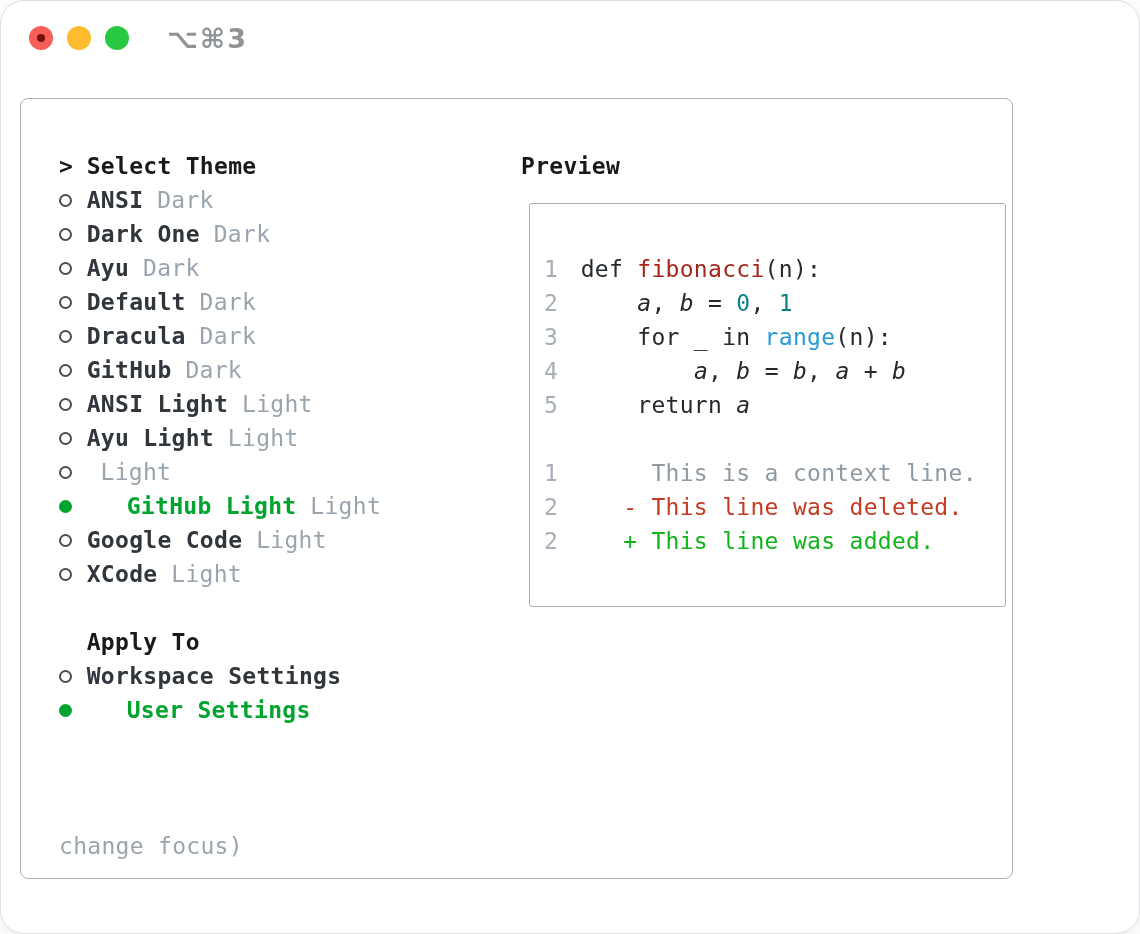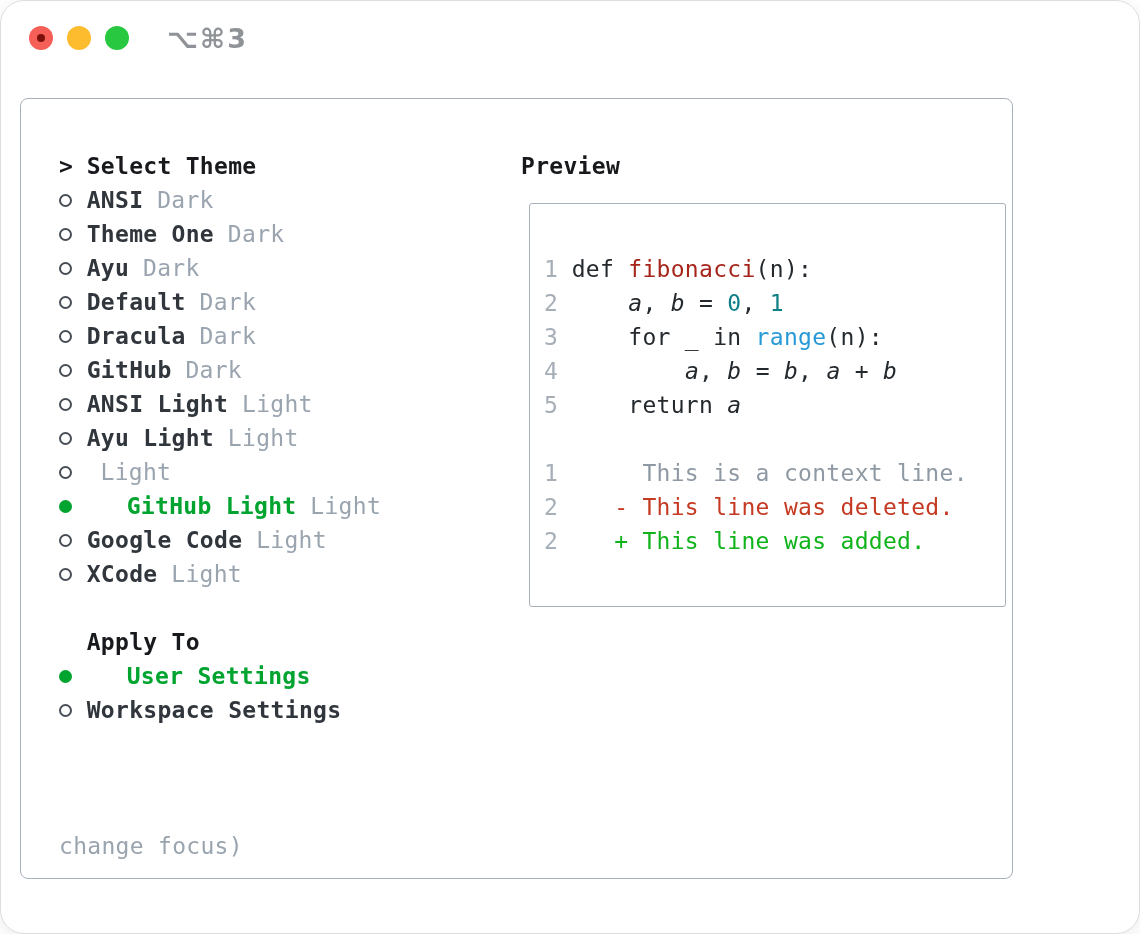--- a/index.html
+++ b/index.html
@@ -53,21 +53,21 @@
   .spacer{height:34px;}
   .hint{color:var(--muted-gray,#9aa4af);line-height:34px;white-space:pre;}
   
   .preview-box{
     width:477px;margin-left:8px;margin-top:20px;box-sizing:border-box;
     border:1.5px solid var(--panel-border,#a8b0ba);border-radius:3px;
     padding:48px 12px 48px 14px;background:#fff;
   }
   .crow{height:34px;display:flex;align-items:center;white-space:pre;}
   .ln{width:1ch;margin-right:1ch;color:var(--line-number-gray,#a6aeb8);flex:none;}
-  .code{white-space:pre;color:var(--code-plain,#24292e);}
+  .code{white-space:pre;color:var(--code-plain,#24292e);margin-left:9px;}
   .seg-plain{color:var(--code-plain,#24292e);}
   .seg-func{color:var(--function-red,#a6241a);}
   .seg-num{color:var(--number-teal,#0e7f87);}
   .seg-builtin{color:var(--builtin-blue,#2699d6);}
   .seg-var{color:var(--code-plain,#24292e);font-style:italic;}
   .ctx{color:var(--context-gray,#8e99a3);}
   .del{color:var(--deleted-red,#c53a22);}
   .add{color:var(--added-green,#10b41a);}
 </style>
 </head>
@@ -92,21 +92,21 @@
 
       <div id="theme-list">
   <div class="row option">
     <span class="marker"><span class="circle"></span></span>
     <span class="label">ANSI</span>
     <span class="tag">Dark</span>
   </div>
 
   <div class="row option">
     <span class="marker"><span class="circle"></span></span>
-    <span class="label">Theme One</span>
+    <span class="label">Dark One</span>
     <span class="tag">Dark</span>
   </div>
 
   <div class="row option">
     <span class="marker"><span class="circle"></span></span>
     <span class="label">Ayu</span>
     <span class="tag">Dark</span>
   </div>
 
   <div class="row option">
@@ -164,29 +164,29 @@
 </div>
 
       <div class="spacer"></div>
 
       <div class="row">
         <span class="marker"></span>
         <span class="header-label">Apply To</span>
       </div>
 
       <div id="apply-list">
+  <div class="row option">
+    <span class="marker"><span class="circle"></span></span>
+    <span class="label">Workspace Settings</span>
+    
+  </div>
+
   <div class="row option selected">
     <span class="marker"><span class="circle"></span></span>
     <span class="label">User Settings</span>
-    
-  </div>
-
-  <div class="row option">
-    <span class="marker"><span class="circle"></span></span>
-    <span class="label">Workspace Settings</span>
     
   </div>
 </div>
 
       <div class="spacer"></div>
 
       <div class="hint">
         <div>change focus)</div>
       </div>
     </div>

